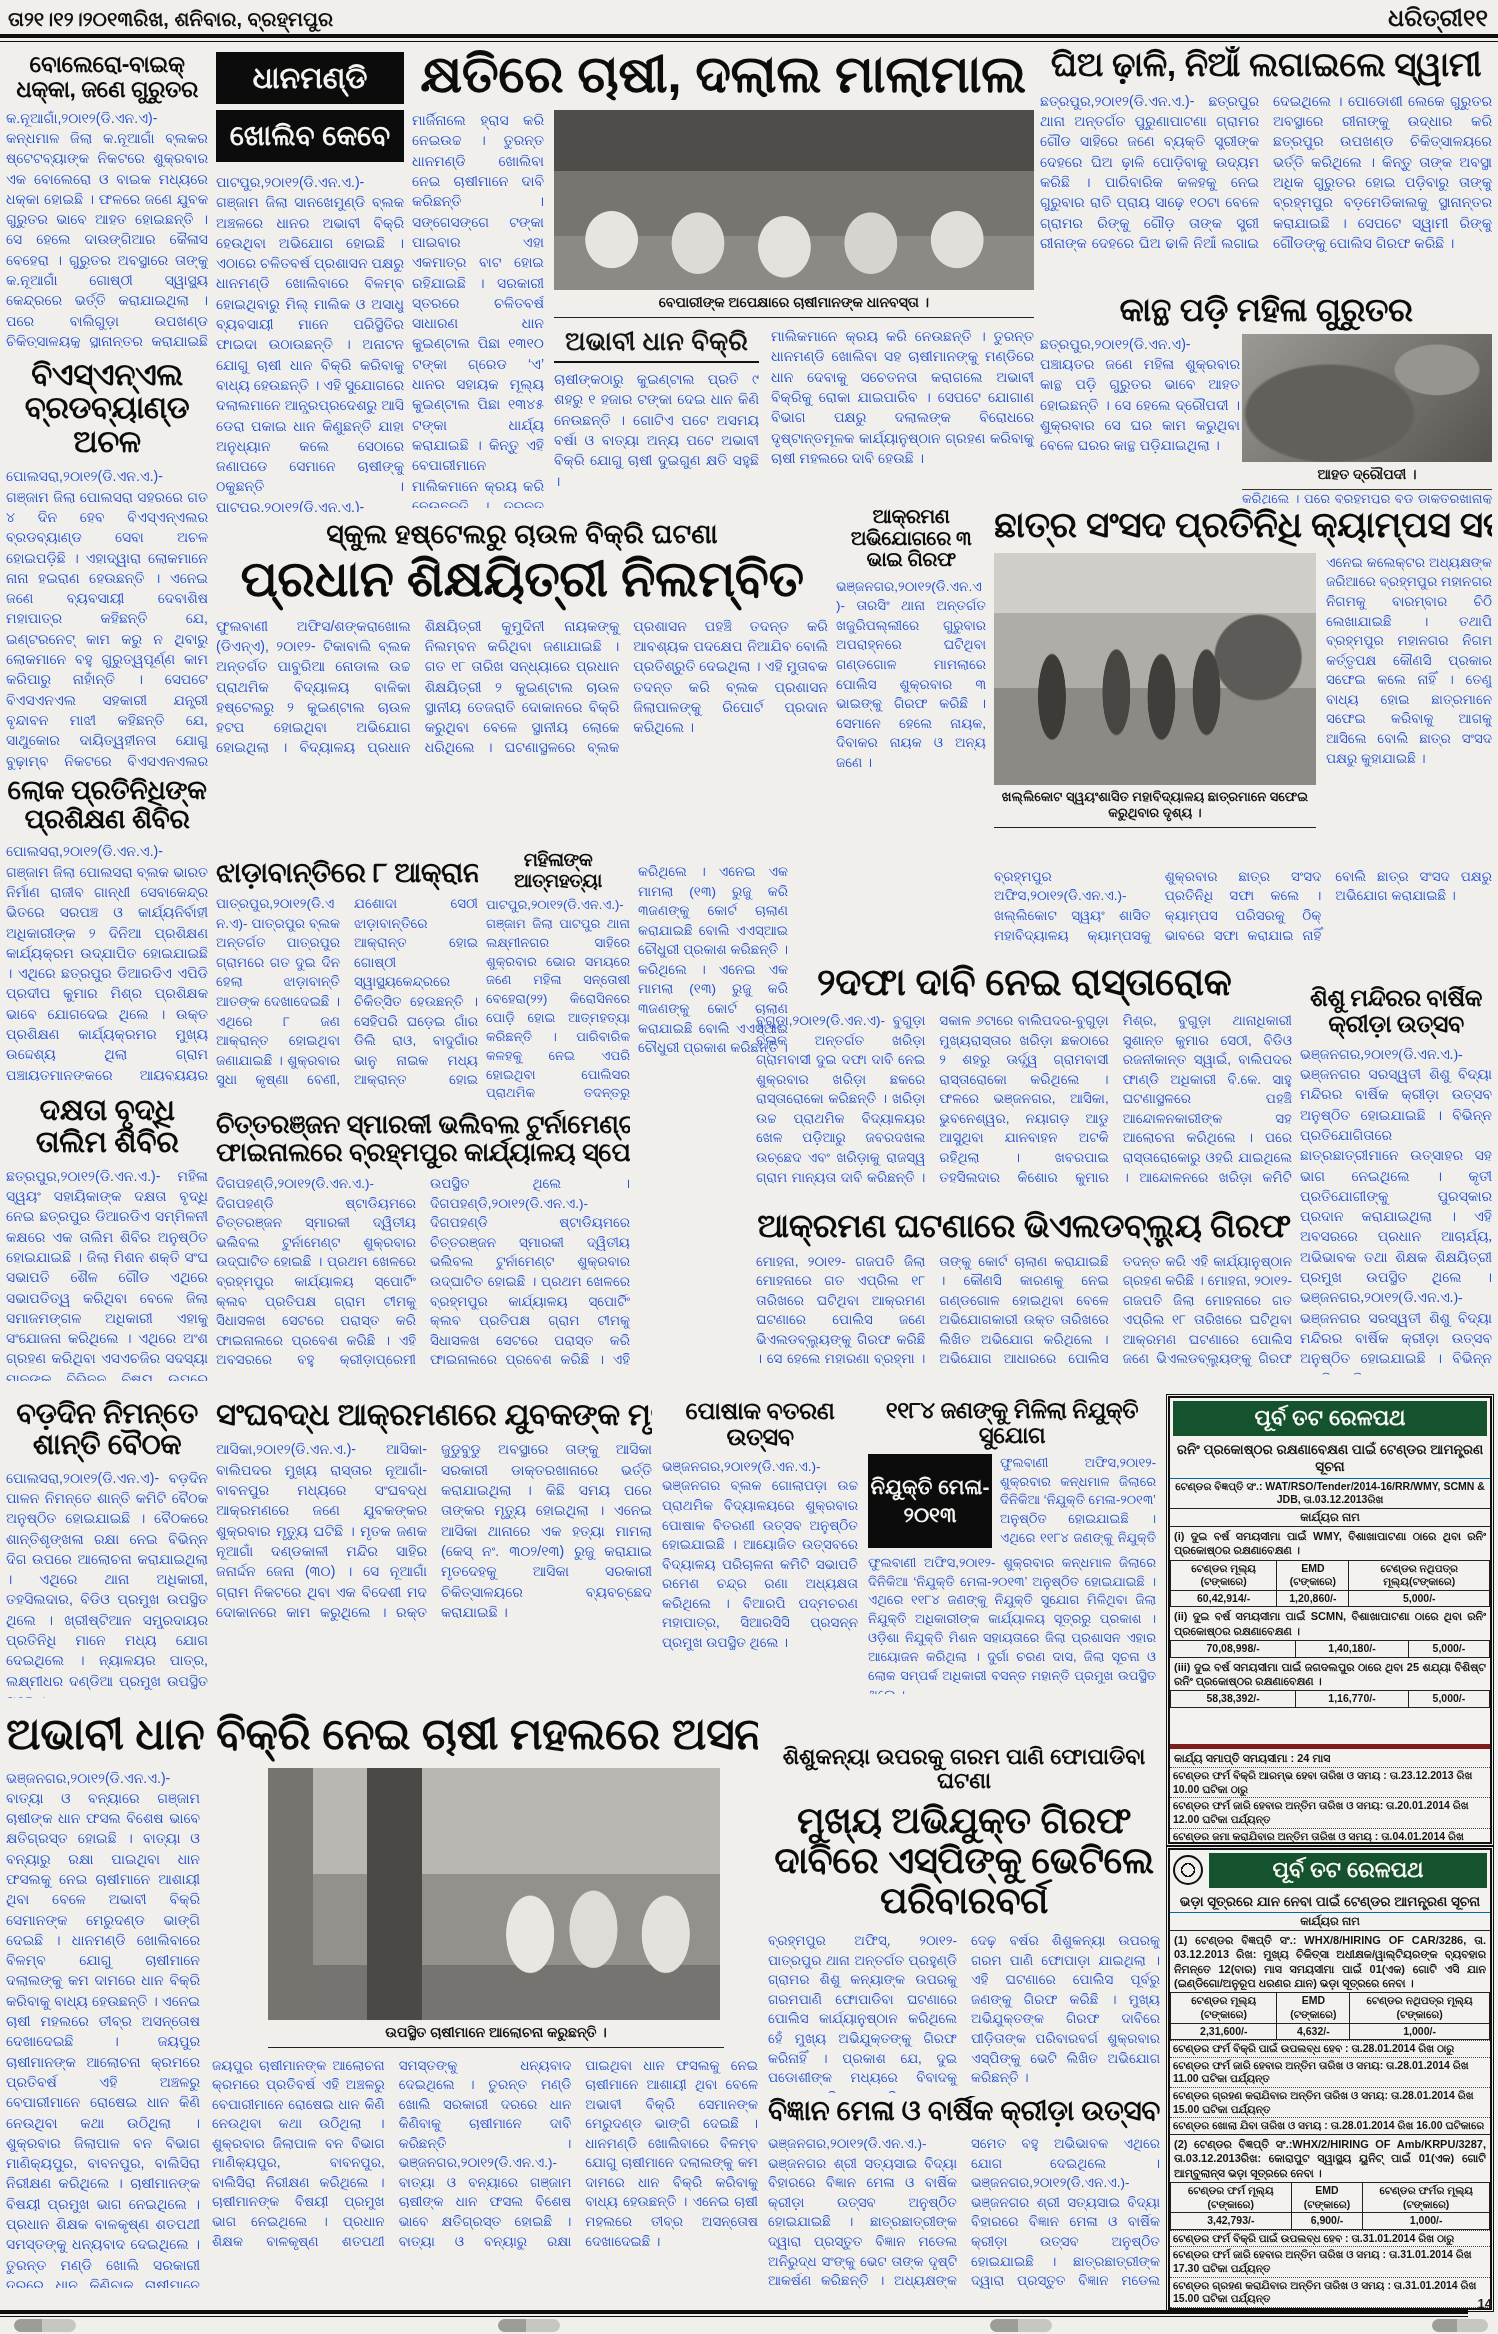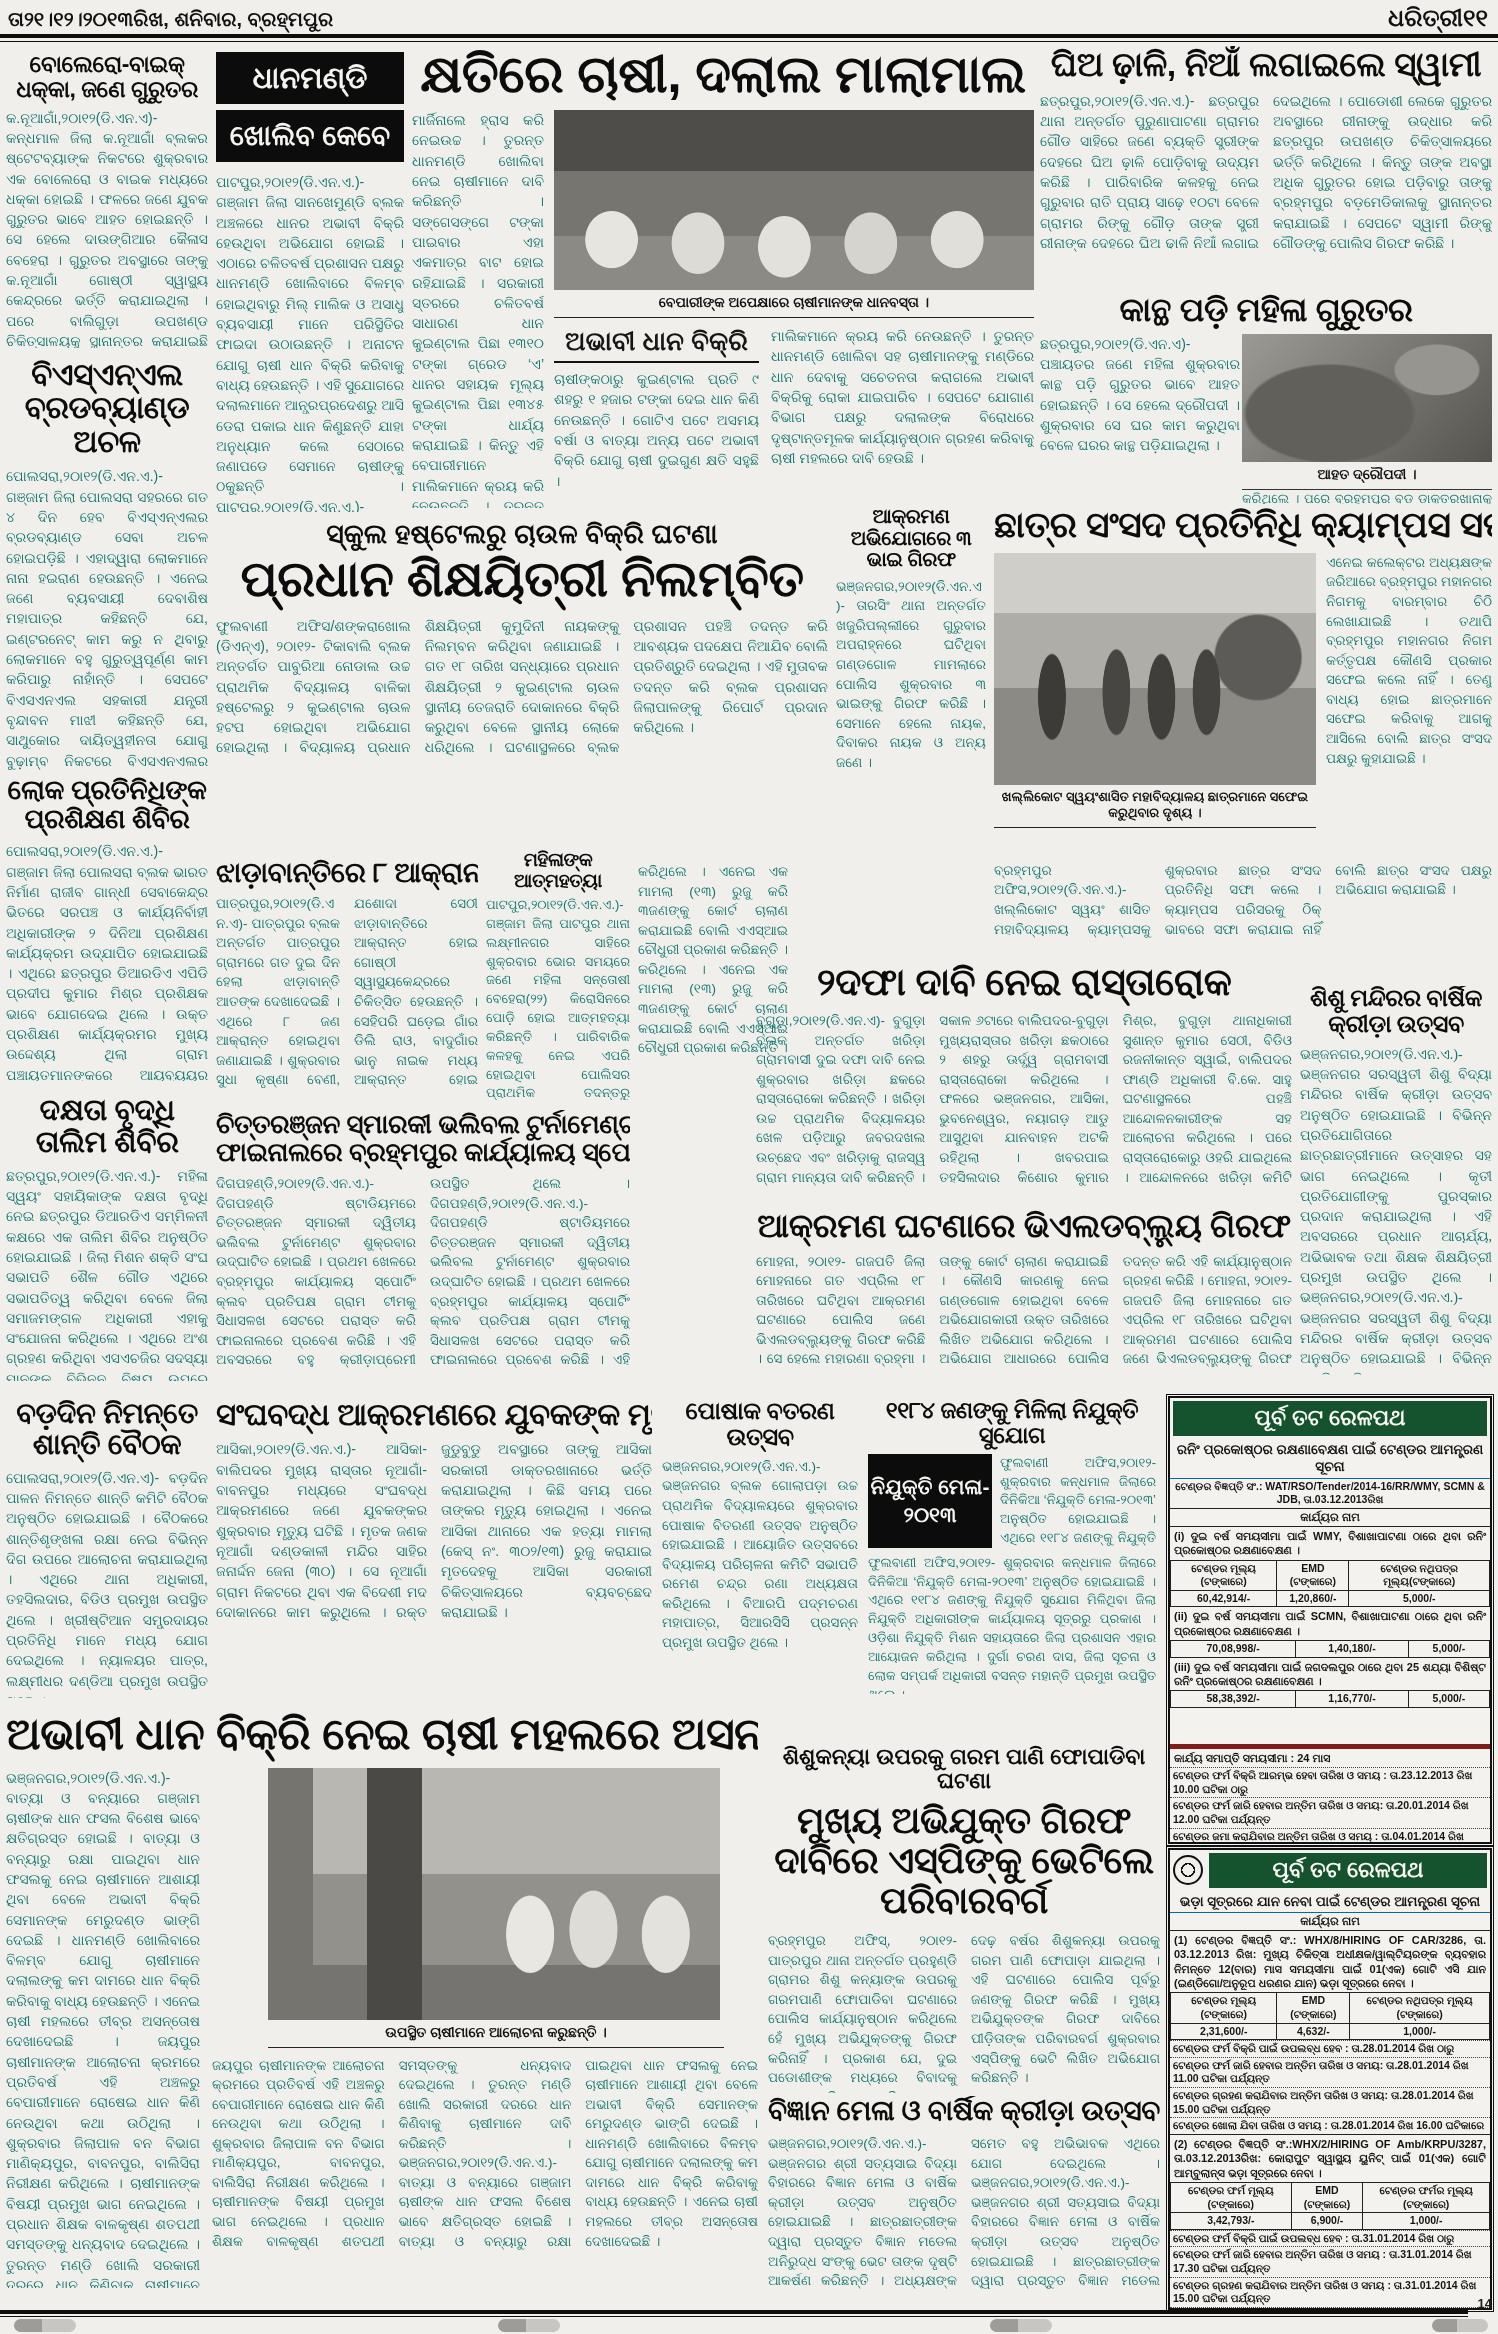--- a/index.html
+++ b/index.html
@@ -6,21 +6,21 @@
   body{background:#d8d7d3;font-family:"Liberation Sans","DejaVu Sans",sans-serif;}
   #page{position:relative;width:1498px;height:2334px;background:#f1efeb;color:#161616;overflow:hidden;margin:0 auto;}
   .hdr-left{position:absolute;left:8px;top:8px;font-size:20px;font-weight:bold;color:#111;}
   .hdr-right{position:absolute;right:10px;top:4px;font-size:24px;font-weight:bold;color:#111;}
   .rule-thick{position:absolute;left:0;width:1498px;height:4px;background:#0e0e0e;}
   .rule-thin{position:absolute;left:0;width:1498px;height:1px;background:#0e0e0e;}
   .art{position:absolute;overflow:hidden;}
   .hl{font-weight:bold;color:#0c0c0c;text-align:center;line-height:1.08;letter-spacing:-0.5px;}
   .hl.nw{white-space:nowrap;}
   .kick{font-weight:bold;color:#0c0c0c;text-align:center;line-height:1.1;}
-  .body{font-size:14px;line-height:1.45;text-align:justify;color:#0f766e;overflow:hidden;word-break:break-word;}
+  .body{font-size:14px;line-height:1.45;text-align:justify;color:#1d4ed8;overflow:hidden;word-break:break-word;}
   .c2{column-count:2;column-gap:14px;}
   .c3{column-count:3;column-gap:14px;}
   .blackbox{background:#0c0c0c;color:#f5f4f0;font-weight:bold;text-align:center;display:flex;align-items:center;justify-content:center;}
   .caption{font-size:14px;font-weight:bold;text-align:center;color:#111;padding:4px 2px 6px;border-bottom:1.5px solid #222;}
   .photo{position:relative;width:100%;}
   .subhead{font-weight:bold;text-align:center;font-size:26px;border-bottom:2px solid #111;padding-bottom:4px;margin-bottom:6px;}
   
   .ph-sacks{background:
      radial-gradient(ellipse 9% 26% at 12% 72%,#e6e5e0 0 60%,transparent 62%),
      radial-gradient(ellipse 9% 28% at 30% 74%,#dcdbd6 0 60%,transparent 62%),
@@ -159,21 +159,21 @@
 
   <div class="art" style="left:994px;top:506px;width:498px;height:450px;">
     <div class="hl nw" style="font-size:36px;">ଛାତ୍ର ସଂସଦ ପ୍ରତିନିଧି କ୍ୟାମ୍ପସ ସଫା କଲେ</div>
     <div style="display:flex;gap:10px;margin-top:8px;">
       <div style="width:322px;flex:0 0 auto;">
         <div class="photo ph-students" style="height:232px;"></div>
         <div class="caption" style="font-size:13px;">ଖଲ୍ଲିକୋଟ ସ୍ୱୟଂଶାସିତ ମହାବିଦ୍ୟାଳୟ ଛାତ୍ରମାନେ ସଫେଇ କରୁଥିବାର ଦୃଶ୍ୟ ।</div>
       </div>
       <div class="body" style="flex:1;height:290px;font-size:13.5px;"><span>ଏନେଇ କଲେକ୍ଟର ଅଧ୍ୟକ୍ଷଙ୍କ ଜରିଆରେ ବ୍ରହ୍ମପୁର ମହାନଗର ନିଗମକୁ ବାରମ୍ବାର ଚିଠି ଲେଖାଯାଇଛି । ତଥାପି ବ୍ରହ୍ମପୁର ମହାନଗର ନିଗମ କର୍ତ୍ତୃପକ୍ଷ କୌଣସି ପ୍ରକାର ସଫେଇ କଲେ ନାହିଁ । ତେଣୁ ବାଧ୍ୟ ହୋଇ ଛାତ୍ରମାନେ ସଫେଇ କରିବାକୁ ଆଗକୁ ଆସିଲେ ବୋଲି ଛାତ୍ର ସଂସଦ ପକ୍ଷରୁ କୁହାଯାଇଛି ।</span></div>
     </div>
-    <div class="body c3" style="margin-top:18px;height:96px;font-size:13.5px;"><span>ବ୍ରହ୍ମପୁର ଅଫିସ,୨୦ା୧୨(ଡି.ଏନ.ଏ.)- ଖଲ୍ଲିକୋଟ ସ୍ୱୟଂ ଶାସିତ ମହାବିଦ୍ୟାଳୟ କ୍ୟାମ୍ପସକୁ ଶୁକ୍ରବାର ଛାତ୍ର ସଂସଦ ପ୍ରତିନିଧି ସଫା କଲେ । କ୍ୟାମ୍ପସ ପରିସରକୁ ଠିକ୍ ଭାବରେ ସଫା କରାଯାଇ ନାହିଁ ବୋଲି ଛାତ୍ର ସଂସଦ ପକ୍ଷରୁ ଅଭିଯୋଗ କରାଯାଇଛି ।</span></div>
+    <div class="body c3" style="margin-top:24px;height:96px;font-size:13.5px;"><span>ବ୍ରହ୍ମପୁର ଅଫିସ,୨୦ା୧୨(ଡି.ଏନ.ଏ.)- ଖଲ୍ଲିକୋଟ ସ୍ୱୟଂ ଶାସିତ ମହାବିଦ୍ୟାଳୟ କ୍ୟାମ୍ପସକୁ ଶୁକ୍ରବାର ଛାତ୍ର ସଂସଦ ପ୍ରତିନିଧି ସଫା କଲେ । କ୍ୟାମ୍ପସ ପରିସରକୁ ଠିକ୍ ଭାବରେ ସଫା କରାଯାଇ ନାହିଁ ବୋଲି ଛାତ୍ର ସଂସଦ ପକ୍ଷରୁ ଅଭିଯୋଗ କରାଯାଇଛି ।</span></div>
   </div>
 
   <div class="art" style="left:216px;top:858px;width:262px;height:246px;">
     <div class="hl nw" style="font-size:28px;">ଝାଡ଼ାବାନ୍ତିରେ ୮ ଆକ୍ରାନ୍ତ</div>
     <div class="body c2" style="margin-top:6px;height:200px;font-size:13.5px;"><span>ପାତ୍ରପୁର,୨୦ା୧୨(ଡି.ଏନ.ଏ)- ପାତ୍ରପୁର ବ୍ଲକ ଅନ୍ତର୍ଗତ ପାତ୍ରପୁର ଗ୍ରାମରେ ଗତ ଦୁଇ ଦିନ ହେଲା ଝାଡ଼ାବାନ୍ତି ଆତଙ୍କ ଦେଖାଦେଇଛି । ଏଥିରେ ୮ ଜଣ ଆକ୍ରାନ୍ତ ହୋଇଥିବା ଜଣାଯାଇଛି । ଶୁକ୍ରବାର ସୁଧା କୃଷ୍ଣା ବେଣୀ, ଯଶୋଦା ସେଠୀ ଝାଡ଼ାବାନ୍ତିରେ ଆକ୍ରାନ୍ତ ହୋଇ ଗୋଷ୍ଠୀ ସ୍ୱାସ୍ଥ୍ୟକେନ୍ଦ୍ରରେ ଚିକିତ୍ସିତ ହେଉଛନ୍ତି । ସେହିପରି ଘଡ଼େଇ ଗାଁର ଡିଲି ରାଓ, ବାଦୁଗାଁର ଭାନୁ ନାଇକ ମଧ୍ୟ ଆକ୍ରାନ୍ତ ହୋଇ ଚିକିତ୍ସିତ ହେଉଛନ୍ତି । ଗୁରୁବାର ତାଳପଡ଼ା ଗ୍ରାମର ତିନି ଜଣ ଆକ୍ରାନ୍ତ ହୋଇ ଚିକିତ୍ସିତ ହୋଇ ଘରକୁ ଫେରିଛନ୍ତି । ଘଡ଼େଇ ଗାଁରେ ମଧ୍ୟ କିଛି ବ୍ୟକ୍ତି ଝାଡ଼ାବାନ୍ତିରେ ଆକ୍ରାନ୍ତ ହୋଇଥିବା ଜଣାଯାଇଛି । ସୂଚନାଯୋଗ୍ୟ ଯେ, ଗତ ସପ୍ତାହରେ ଖରଣିପଡ଼ା ଗ୍ରାମରେ ଝାଡ଼ାବାନ୍ତି ବ୍ୟାପି ଜଣେ ବ୍ୟକ୍ତିଙ୍କର ମୃତ୍ୟୁ ହୋଇଥିବା ବେଳେ ୧୦ରୁ ଊର୍ଦ୍ଧ୍ୱ ବ୍ୟକ୍ତି ଆକ୍ରାନ୍ତ ହୋଇଥିଲେ ।</span></div>
   </div>
 
   <div class="art" style="left:486px;top:850px;width:144px;height:250px;">
     <div class="hl" style="font-size:19px;">ମହିଳାଙ୍କ ଆତ୍ମହତ୍ୟା</div>
     <div class="body" style="margin-top:5px;height:212px;font-size:13px;"><span>ପାଟପୁର,୨୦ା୧୨(ଡି.ଏନ.ଏ.)- ଗଞ୍ଜାମ ଜିଲା ପାଟପୁର ଥାନା ଲକ୍ଷ୍ମୀନଗର ସାହିରେ ଶୁକ୍ରବାର ଭୋର ସମୟରେ ଜଣେ ମହିଳା ସନ୍ତୋଷୀ ବେହେରା(୨୨) କିରୋସିନରେ ପୋଡ଼ି ହୋଇ ଆତ୍ମହତ୍ୟା କରିଛନ୍ତି । ପାରିବାରିକ କଳହକୁ ନେଇ ଏପରି ହୋଇଥିବା ପୋଲିସର ପ୍ରାଥମିକ ତଦନ୍ତରୁ ଜଣାପଡିଛି । ଗତ ୬ ମାସ ତଳେ ସନ୍ତୋଷୀ ଲକ୍ଷ୍ମୀନଗରର ଭଗବାନ ବେହେରାଙ୍କୁ ବିବାହ କରିଥିଲେ । ଏହାପରଠାରୁ କୌଣସି କାରଣକୁ ନେଇ ସ୍ୱାମୀସ୍ତ୍ରୀଙ୍କ ମଧ୍ୟରେ କଳହ ଲାଗି ରହିଥିଲା ।</span></div>

